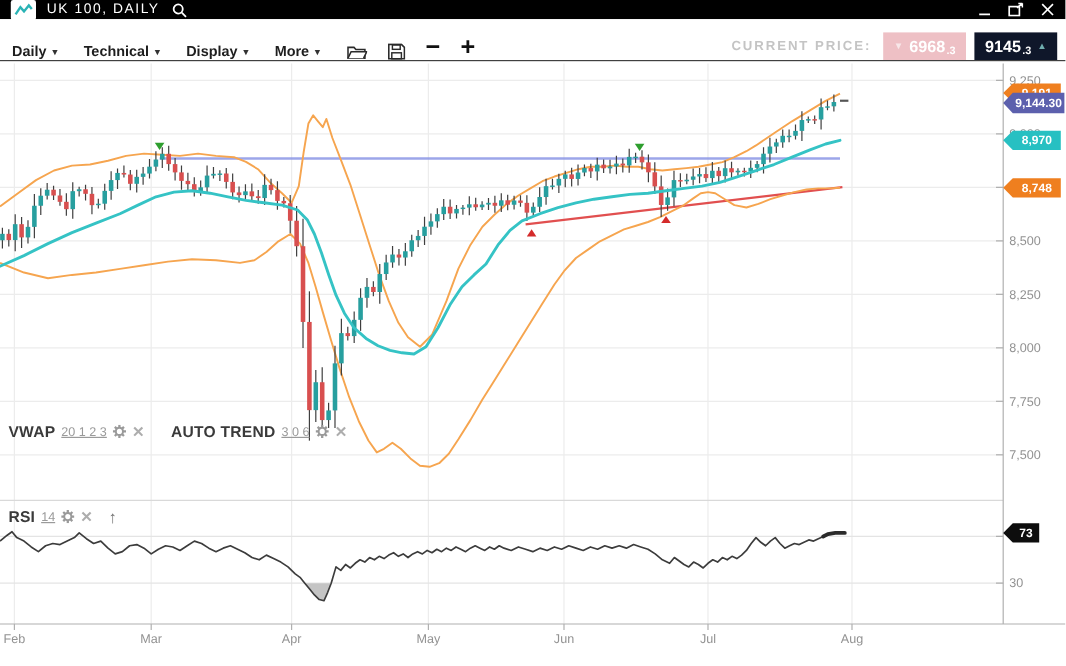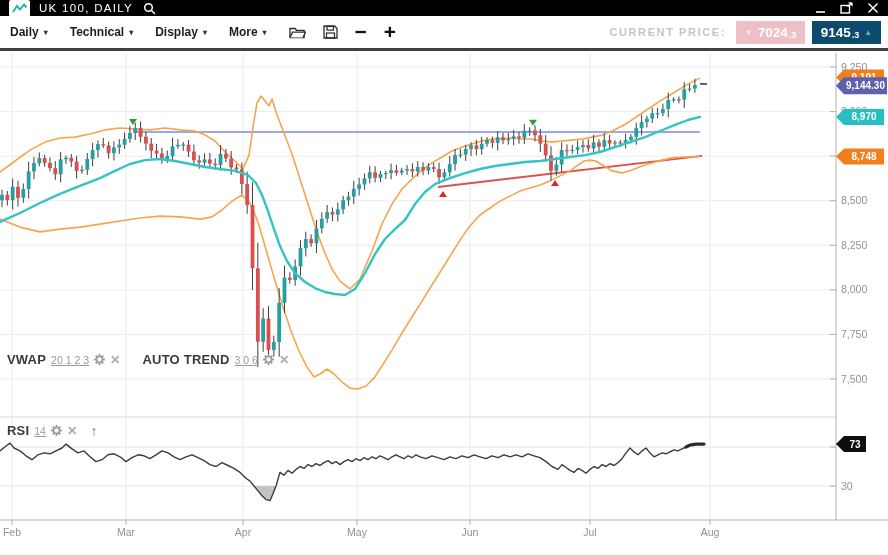--- a/index.html
+++ b/index.html
@@ -6,31 +6,31 @@
     font-family:"Liberation Sans",sans-serif;-webkit-font-smoothing:antialiased;}
   .app{width:888px;height:555px;position:relative;background:#fff;}
   
   .titlebar{height:16px;background:#000;display:flex;align-items:center;padding:0 9px;box-sizing:border-box;}
   .logo-box{width:21px;height:17px;background:#fff;border-radius:2px;display:flex;align-items:center;justify-content:center;margin-right:9px;}
   .win-title{color:#fff;font-size:11.5px;letter-spacing:1.3px;white-space:nowrap;}
   .tb-search{margin-left:10px;display:flex;align-items:center;cursor:pointer;}
   .tb-spacer{flex:1;}
   .win-ctl{margin-left:14px;display:flex;align-items:center;cursor:pointer;}
   
-  .toolbar{height:35px;border-bottom:3px solid #404040;display:flex;align-items:center;padding:0 7px 0 10px;box-sizing:border-box;background:#fff;}
+  .toolbar{height:35px;border-bottom:1px solid #404040;display:flex;align-items:flex-end;padding:0 7px 0 10px;box-sizing:border-box;background:#fff;}
   .menu{display:flex;align-items:center;font-size:12px;font-weight:700;color:#1e1e1e;margin-right:22px;cursor:pointer;white-space:nowrap;}
   .menu .caret{font-size:8px;color:#333;margin-left:5px;}
   .tool-ico{margin-right:17px;display:flex;align-items:center;cursor:pointer;}
   .zoom-glyph{font-size:21px;font-weight:700;color:#111;line-height:20px;margin-right:17px;cursor:pointer;user-select:none;}
   .cp-wrap{margin-left:auto;display:flex;align-items:center;}
   .cp-label{color:#c4c4c4;font-size:11px;letter-spacing:1.6px;margin-right:10px;white-space:nowrap;font-weight:bold;}
   .price-badge{width:69px;height:23px;display:flex;align-items:center;justify-content:center;color:#fff;
     font-size:13.5px;font-weight:700;cursor:pointer;}
   .badge-sell{background:#eec0c5;margin-right:7px;}
-  .badge-buy{background:#0c4a6e;}
+  .badge-buy{background:#0f172a;}
   .frac{font-size:9px;position:relative;top:3px;margin-left:1px;}
   .arr-dn{color:#f8e7e9;font-size:8px;margin-right:5px;}
   .arr-up{color:#6fadae;font-size:8px;margin-left:5px;}
   
   .chart-wrap{position:relative;width:888px;height:493px;}
   .legend{position:absolute;display:flex;align-items:center;font-size:10.5px;color:#999;gap:5px;z-index:3;white-space:nowrap;}
   .legend b{color:#3a3a3a;font-size:13px;letter-spacing:.2px;}
   .legend .params{color:#9a9a9a;text-decoration:underline;}
   .x-btn{color:#adadad;font-weight:700;font-size:12.5px;cursor:pointer;line-height:10px;}
   .up-btn{color:#777;font-size:14px;margin-left:8px;cursor:pointer;line-height:10px;}
@@ -104,21 +104,21 @@
           <rect x="4" y="1.5" width="6.5" height="3.6" fill="none" stroke="#2b2b2b" stroke-width="1.2"></rect>
           <rect x="3.5" y="8" width="8" height="5" fill="none" stroke="#2b2b2b" stroke-width="1.2"></rect>
         </svg>
     </span>
     <span class="zoom-glyph">−</span>
     <span class="zoom-glyph">+</span>
     <span class="cp-wrap">
       <span class="cp-label">CURRENT PRICE:</span>
       <span class="price-badge badge-sell">
         <span class="arr-dn">▼</span>
-        <span>7024</span>
+        <span>6968</span>
           <span class="frac">.3</span>
       </span>
       <span class="price-badge badge-buy">
         <span>9145</span>
           <span class="frac">.3</span>
         <span class="arr-up">▲</span>
       </span>
     </span>
   </div>
 

